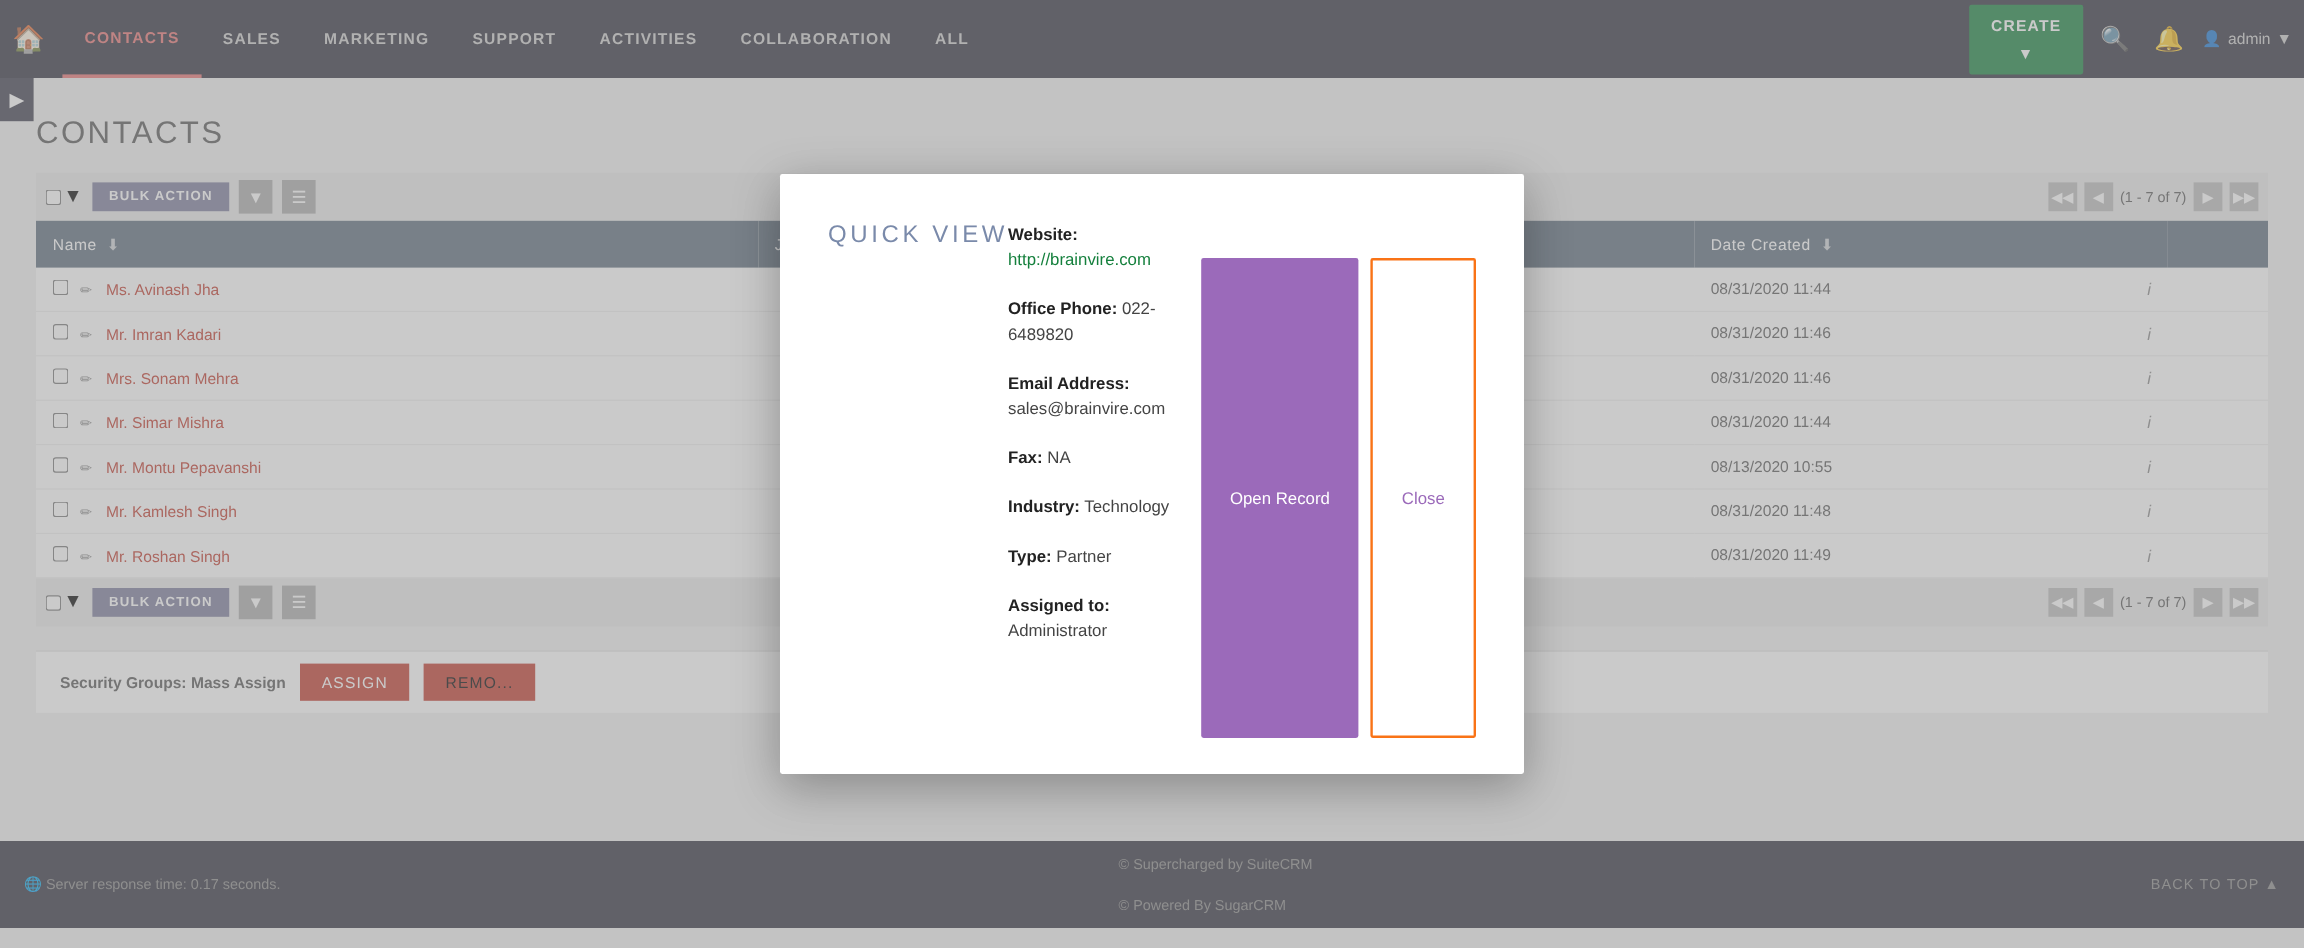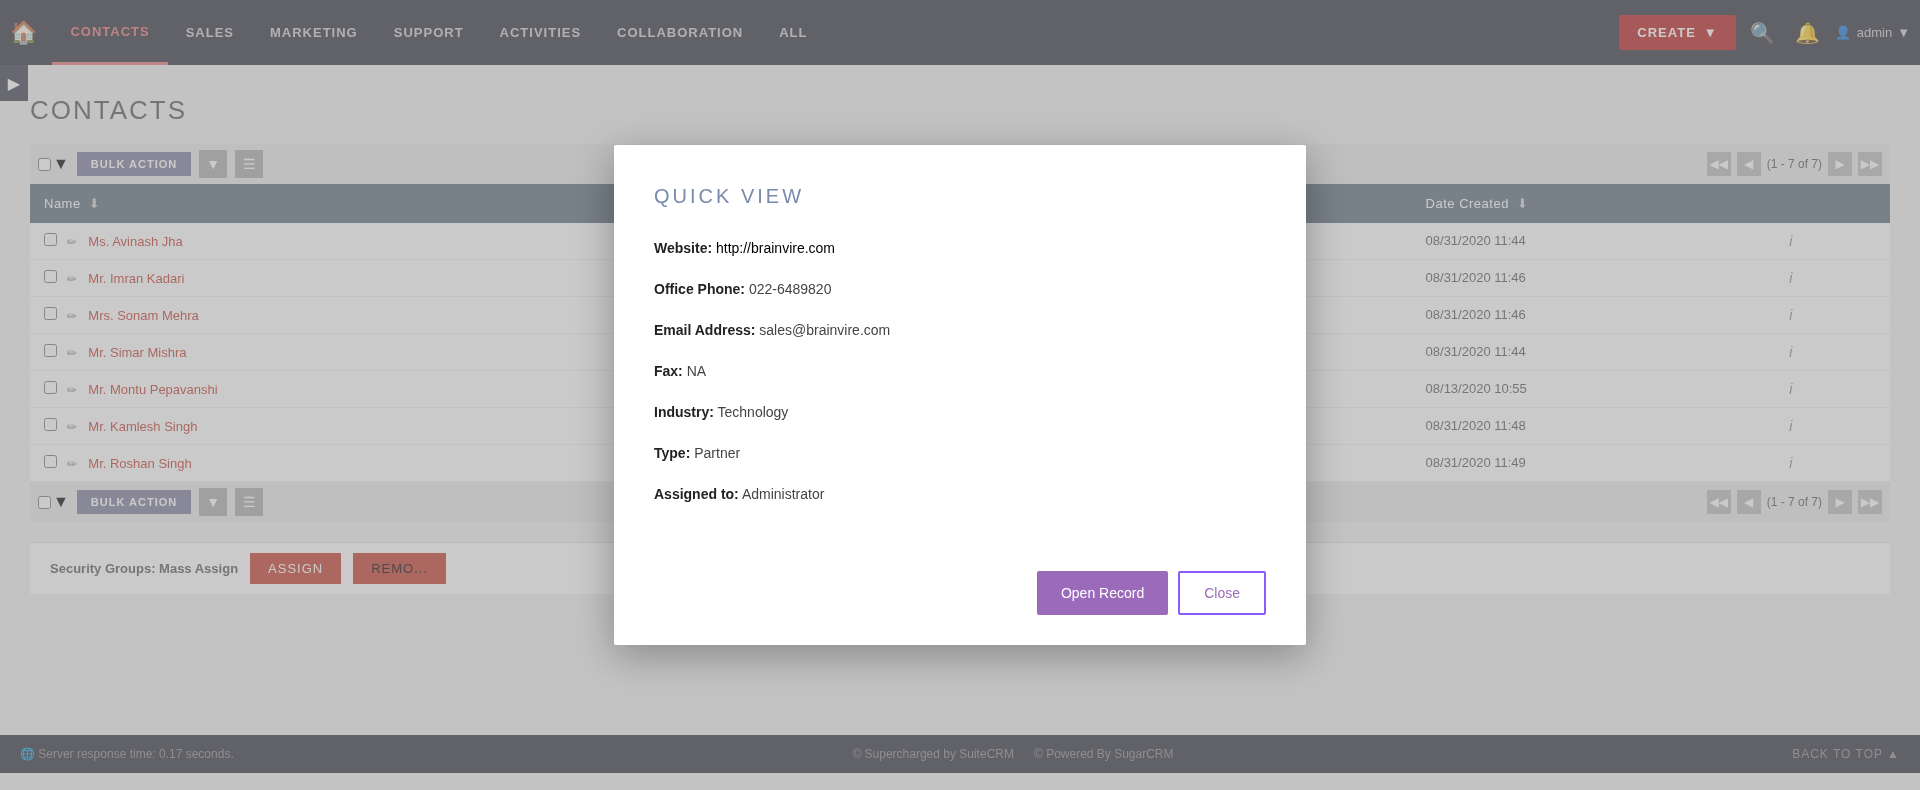--- a/index.html
+++ b/index.html
@@ -42,32 +42,33 @@
     .nav-link.active {
       color: #e87272;
       border-bottom: 3px solid #e87272;
     }
     .nav-right {
       display: flex;
       align-items: center;
       gap: 10px;
     }
     .create-btn {
-      background: #b91c1c;
+      background: #15803d;
       color: #fff;
       border: none;
       padding: 10px 18px;
       font-size: 13px;
       font-weight: bold;
       letter-spacing: 1px;
       cursor: pointer;
       display: flex;
       align-items: center;
       gap: 8px;
       border-radius: 2px;
+      flex-direction: column;
     }
     .nav-icon-btn {
       background: none;
       border: none;
       color: #ccc;
       font-size: 20px;
       cursor: pointer;
       padding: 5px;
       display: flex; align-items: center;
     }
@@ -257,21 +258,21 @@
       color: #888;
       font-size: 12px;
       padding: 12px 20px;
       display: flex;
       align-items: center;
       justify-content: space-between;
       position: fixed;
       bottom: 17px;
       width: 1920px;
     }
-    .footer-links { display: flex; gap: 20px; }
+    .footer-links { display: flex; gap: 20px; flex-direction: column; }
     .back-to-top {
       color: #888;
       cursor: pointer;
       font-size: 12px;
       letter-spacing: 1px;
     }
 
     
     .overlay {
       position: fixed;
@@ -279,28 +280,27 @@
       background: rgba(150,150,150,0.5);
       z-index: 100;
       display: flex;
       align-items: center;
       justify-content: center;
     }
 
     
     .modal {
       background: #fff;
-      width: 692px;
+      width: 620px;
       min-height: 500px;
       border-radius: 2px;
       box-shadow: 0 10px 40px rgba(0,0,0,0.3);
       padding: 40px 40px 30px 40px;
       position: relative;
       display: flex;
-      flex-direction: column;
     }
     .modal-title {
       font-size: 20px;
       color: #7a8aaa;
       letter-spacing: 3px;
       font-weight: normal;
       margin-bottom: 30px;
     }
     .modal-body {
       flex: 1;
@@ -312,42 +312,42 @@
       line-height: 1.5;
     }
     .modal-field .field-label {
       font-weight: bold;
       color: #222;
     }
     .modal-field .field-value {
       color: #444;
     }
     .modal-field .field-value.link-value {
-      color: #000000;
+      color: #15803d;
       text-decoration: none;
     }
     .modal-footer {
       display: flex;
       justify-content: flex-end;
       gap: 10px;
       margin-top: 30px;
     }
     .open-record-btn {
       background: #9b6aba;
       color: #fff;
       border: none;
       padding: 12px 24px;
       font-size: 14px;
       cursor: pointer;
       border-radius: 2px;
     }
     .close-btn {
       background: #fff;
       color: #9b6aba;
-      border: 2px solid #8b5cf6;
+      border: 2px solid #f97316;
       padding: 12px 24px;
       font-size: 14px;
       cursor: pointer;
       border-radius: 2px;
     }
   </style>
 </head>
 <body>
 
 <nav class="navbar">

